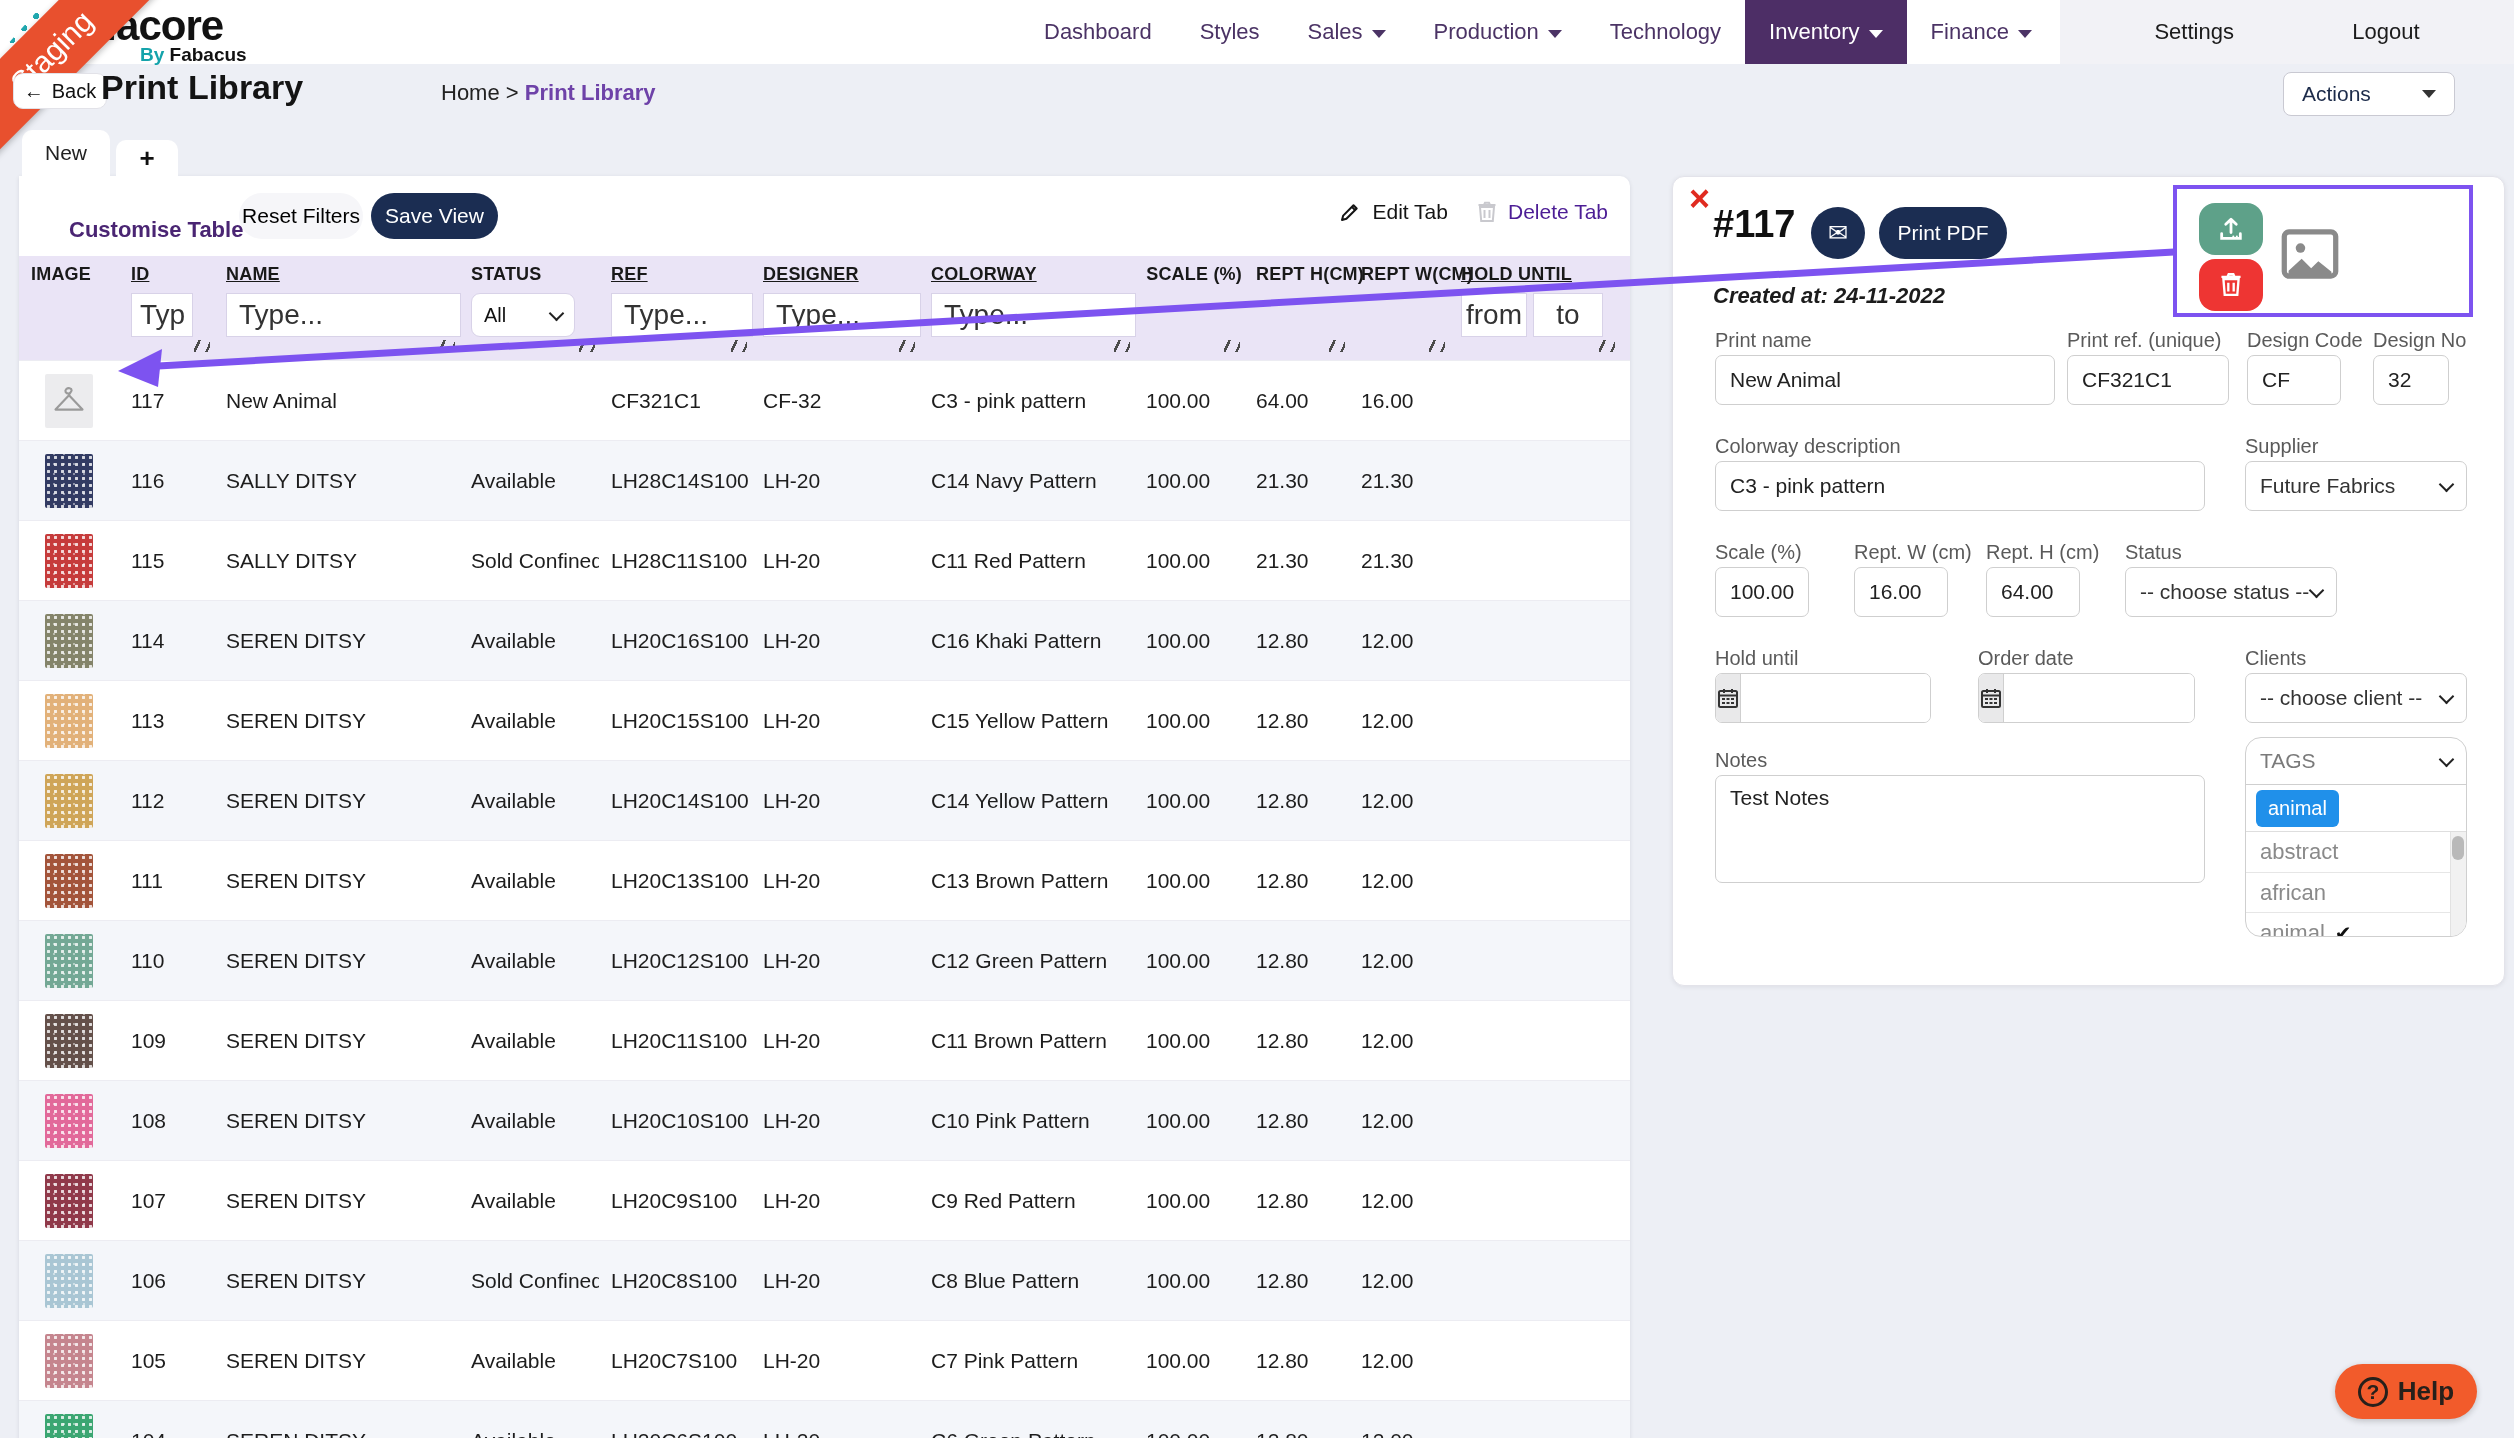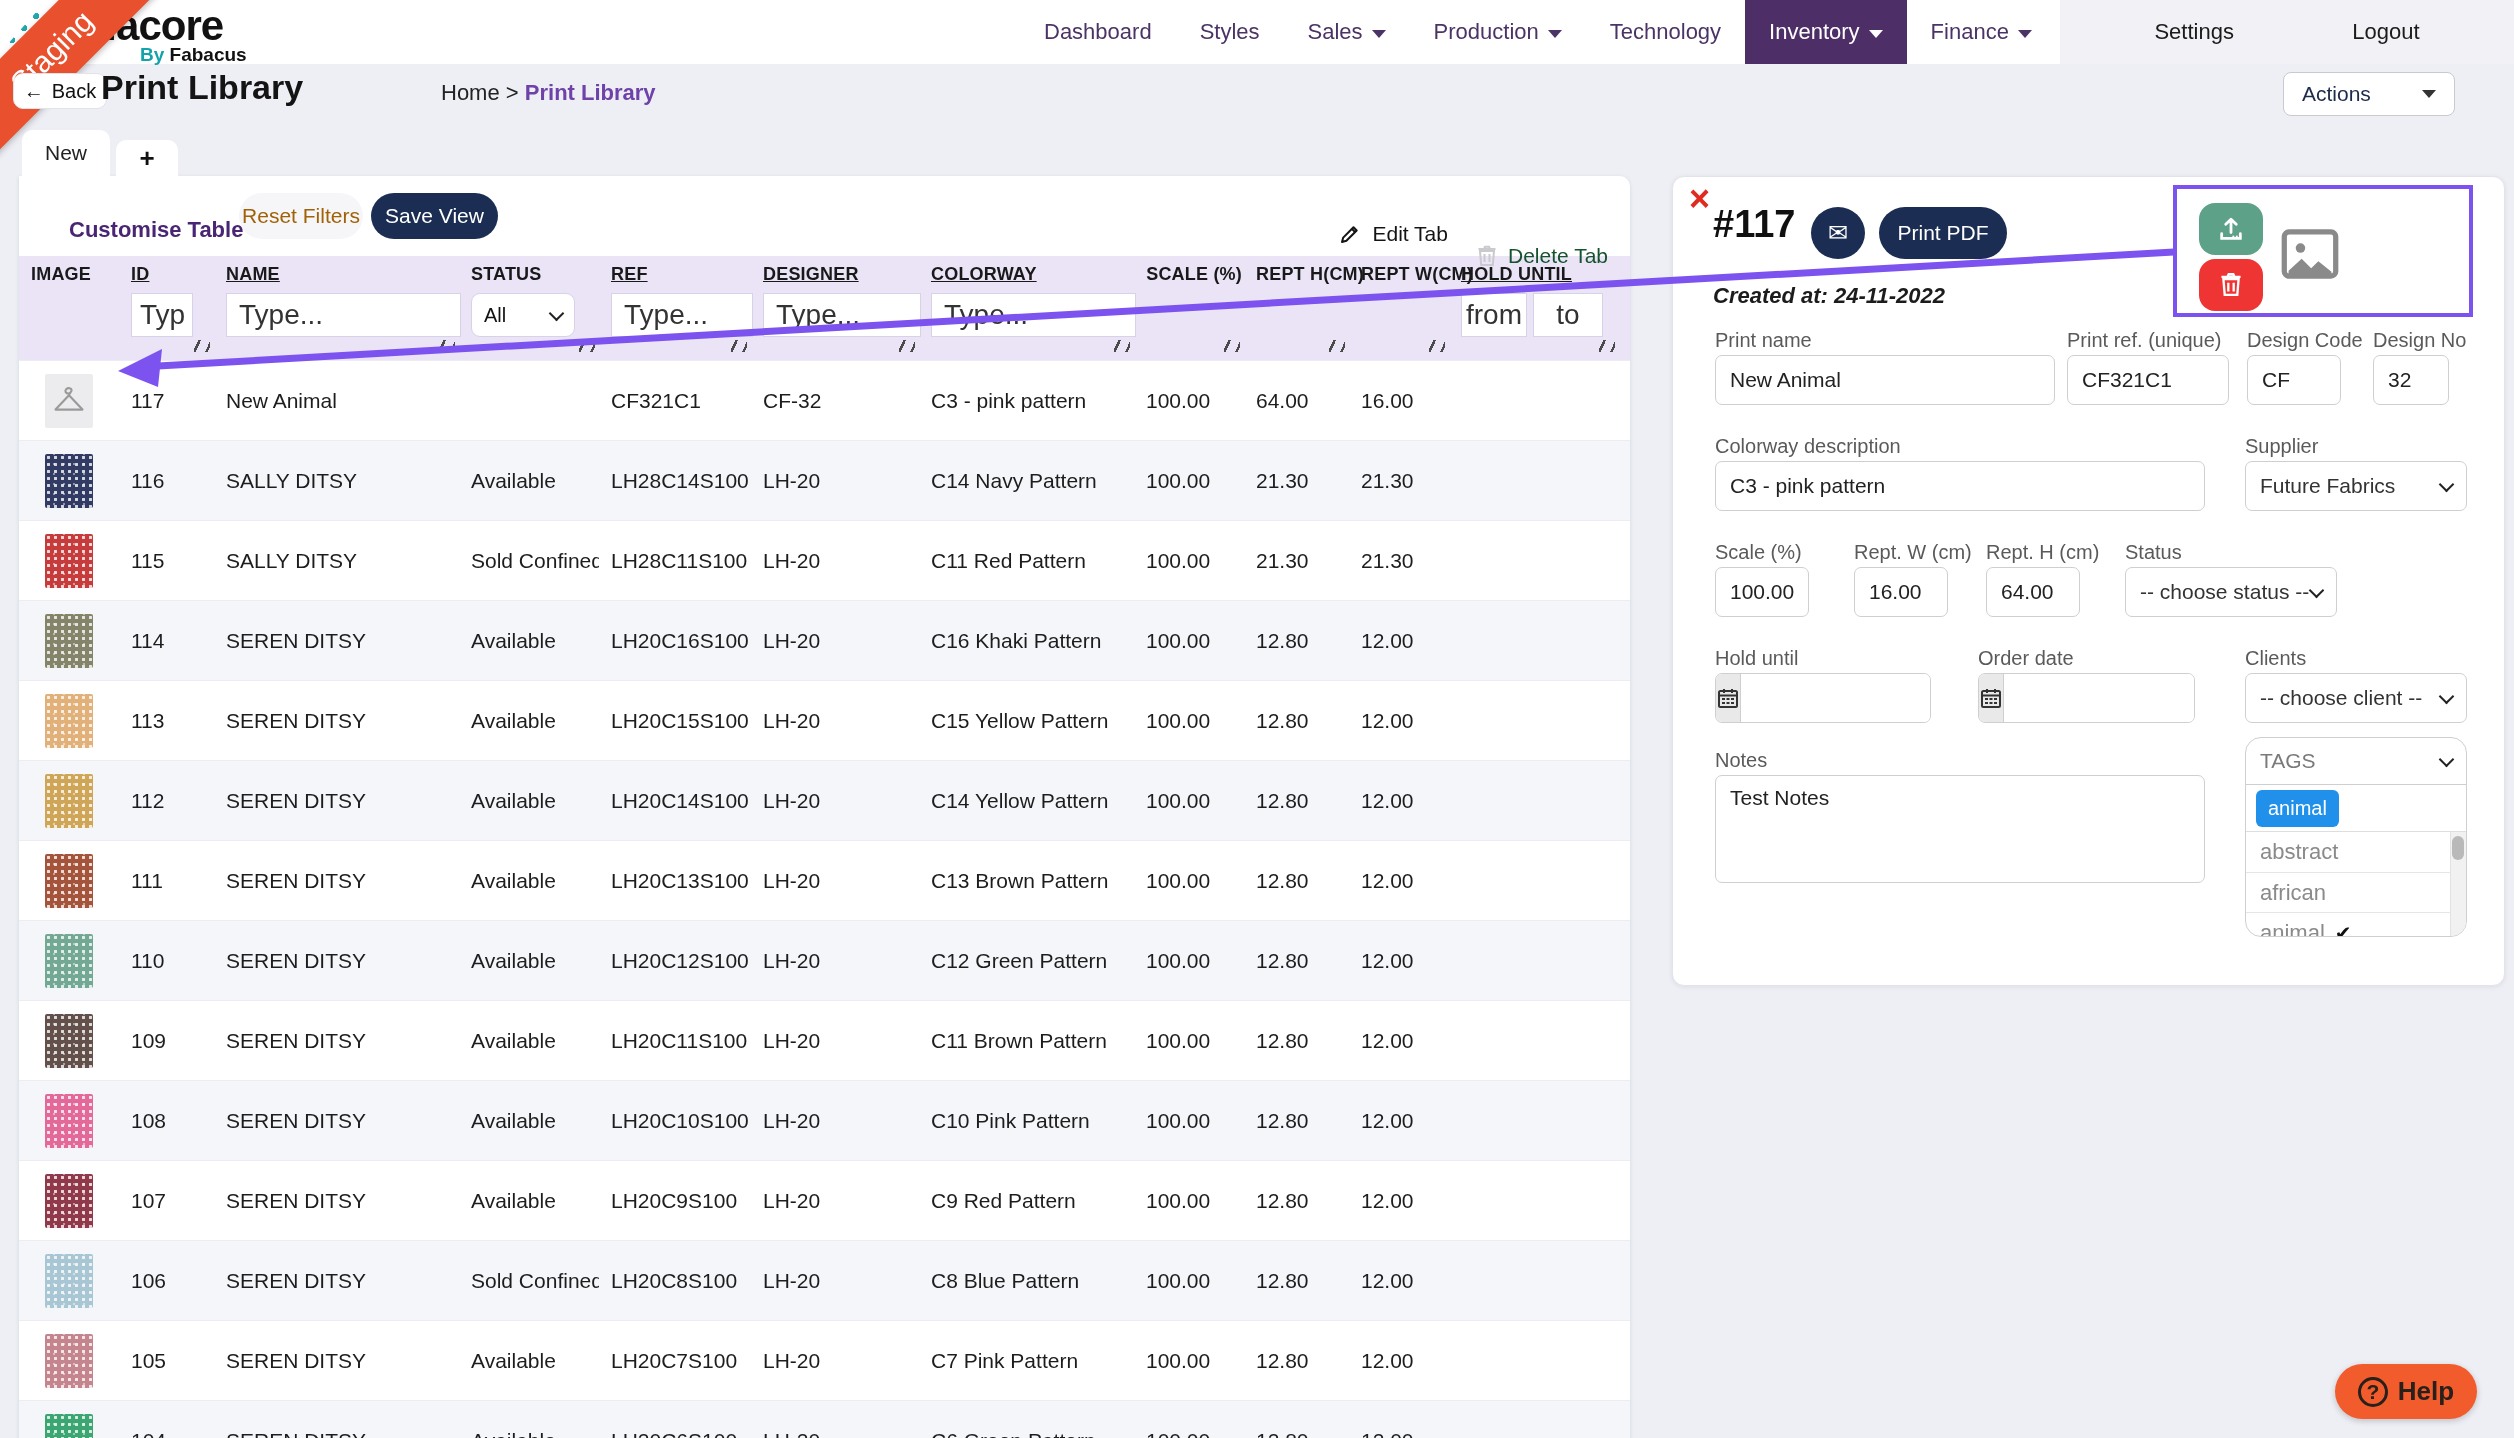--- a/index.html
+++ b/index.html
@@ -43,26 +43,26 @@
   .tab-new { left:22px; top:130px; width:88px; height:46px; font-size:21px; color:#222; z-index:3; }
   .tab-add { left:116px; top:140px; width:62px; height:36px; font-size:26px; font-weight:700; color:#111; z-index:2; }
 
   
   .table-card { position:absolute; left:19px; top:176px; width:1611px; height:1290px; background:#fff; border-radius:0 10px 10px 10px;
     box-shadow:0 1px 4px rgba(20,20,40,.10); z-index:1; overflow:hidden; }
   .toolbar { position:relative; height:80px; }
   .customise { position:absolute; left:50px; top:26px; font-size:22px; font-weight:700; color:#4a2573; cursor:pointer; display:flex; align-items:center; gap:8px;margin-top:15px; }
   .customise .caret { width:0;height:0;border-left:7px solid transparent;border-right:7px solid transparent;border-top:8px solid #4a2573; margin-top:3px;}
   .pill { position:absolute; top:17px; height:46px; border-radius:23px; display:flex; align-items:center; justify-content:center; font-size:21px; cursor:pointer; }
-  .reset-pill { left:220px; width:124px; background:#f6f6f9; color:#a16207; }
+  .reset-pill { left:220px; width:124px; background:#f6f6f9; color:#000000; }
   .save-pill { left:352px; width:127px; background:var(--navy); color:#fff; }
   .tab-actions { position:absolute; right:22px; top:24px; display:flex; gap:28px; align-items:center; }
   .tab-action { display:flex; align-items:center; gap:10px; font-size:21px; cursor:pointer; }
   .tab-action.enabled { color:#141414; }
-  .tab-action.disabled { color:#14532d; cursor:default;margin-top:44px; }
+  .tab-action.disabled { color:#4c1d95; cursor:default; }
 
   .grid { display:grid; grid-template-columns:100px 95px 245px 140px 152px 168px 215px 110px 105px 100px 170px; }
   .thead { background:var(--lavender); padding:8px 0 4px 12px; }
   .th { display:flex; flex-direction:column; }
   .th-label { font-size:18px; font-weight:700; color:#191919; letter-spacing:.2px; height:26px; white-space:nowrap; }
   .th-label.sortable { text-decoration:underline; cursor:pointer; }
   .th-label.num { text-align:right; padding-right:14px; }
   .th-filter { height:50px; display:flex; align-items:center; gap:6px; padding-right:10px; }
   .f-input { height:44px; border:1px solid #d8d2e8; border-radius:0; background:#fff; font-size:28px; color:#222; padding:0 12px;
     font-family:"Liberation Sans",sans-serif; width:100%; }

